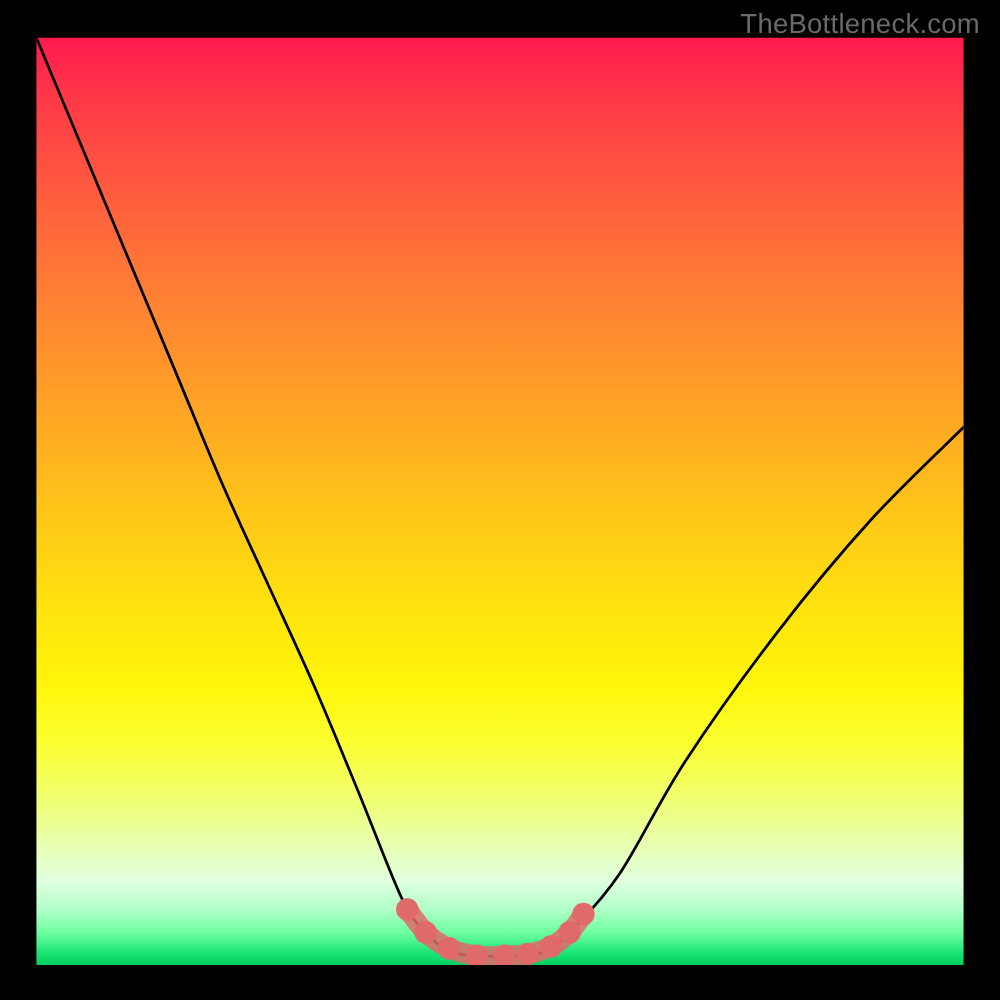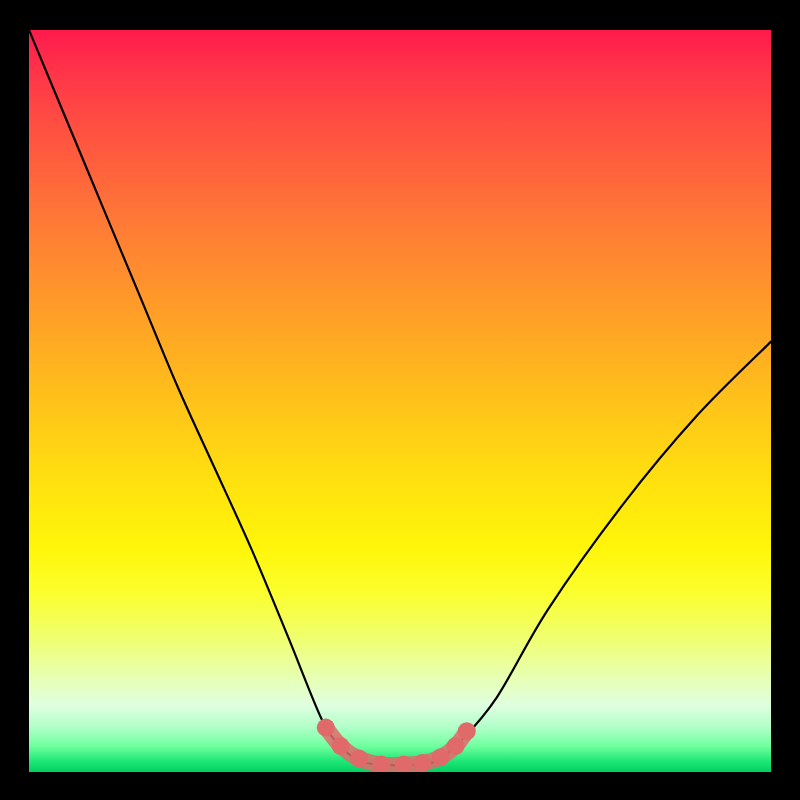--- a/index.html
+++ b/index.html
@@ -89,13 +89,14 @@
           <circle cx="352.4" cy="734.6" r="9" fill="#e06a6a"></circle>
           <circle cx="374.7" cy="734.6" r="9" fill="#e06a6a"></circle>
           <circle cx="393.3" cy="733.1" r="9" fill="#e06a6a"></circle>
           <circle cx="411.8" cy="727.2" r="9" fill="#e06a6a"></circle>
           <circle cx="426.6" cy="716.0" r="9" fill="#e06a6a"></circle>
           <circle cx="437.8" cy="701.2" r="9" fill="#e06a6a"></circle>
         </g>
     </svg>
   </div>
 
+  <div class="watermark">TheBottleneck.com</div>
 </div>
 
 </body></html>

